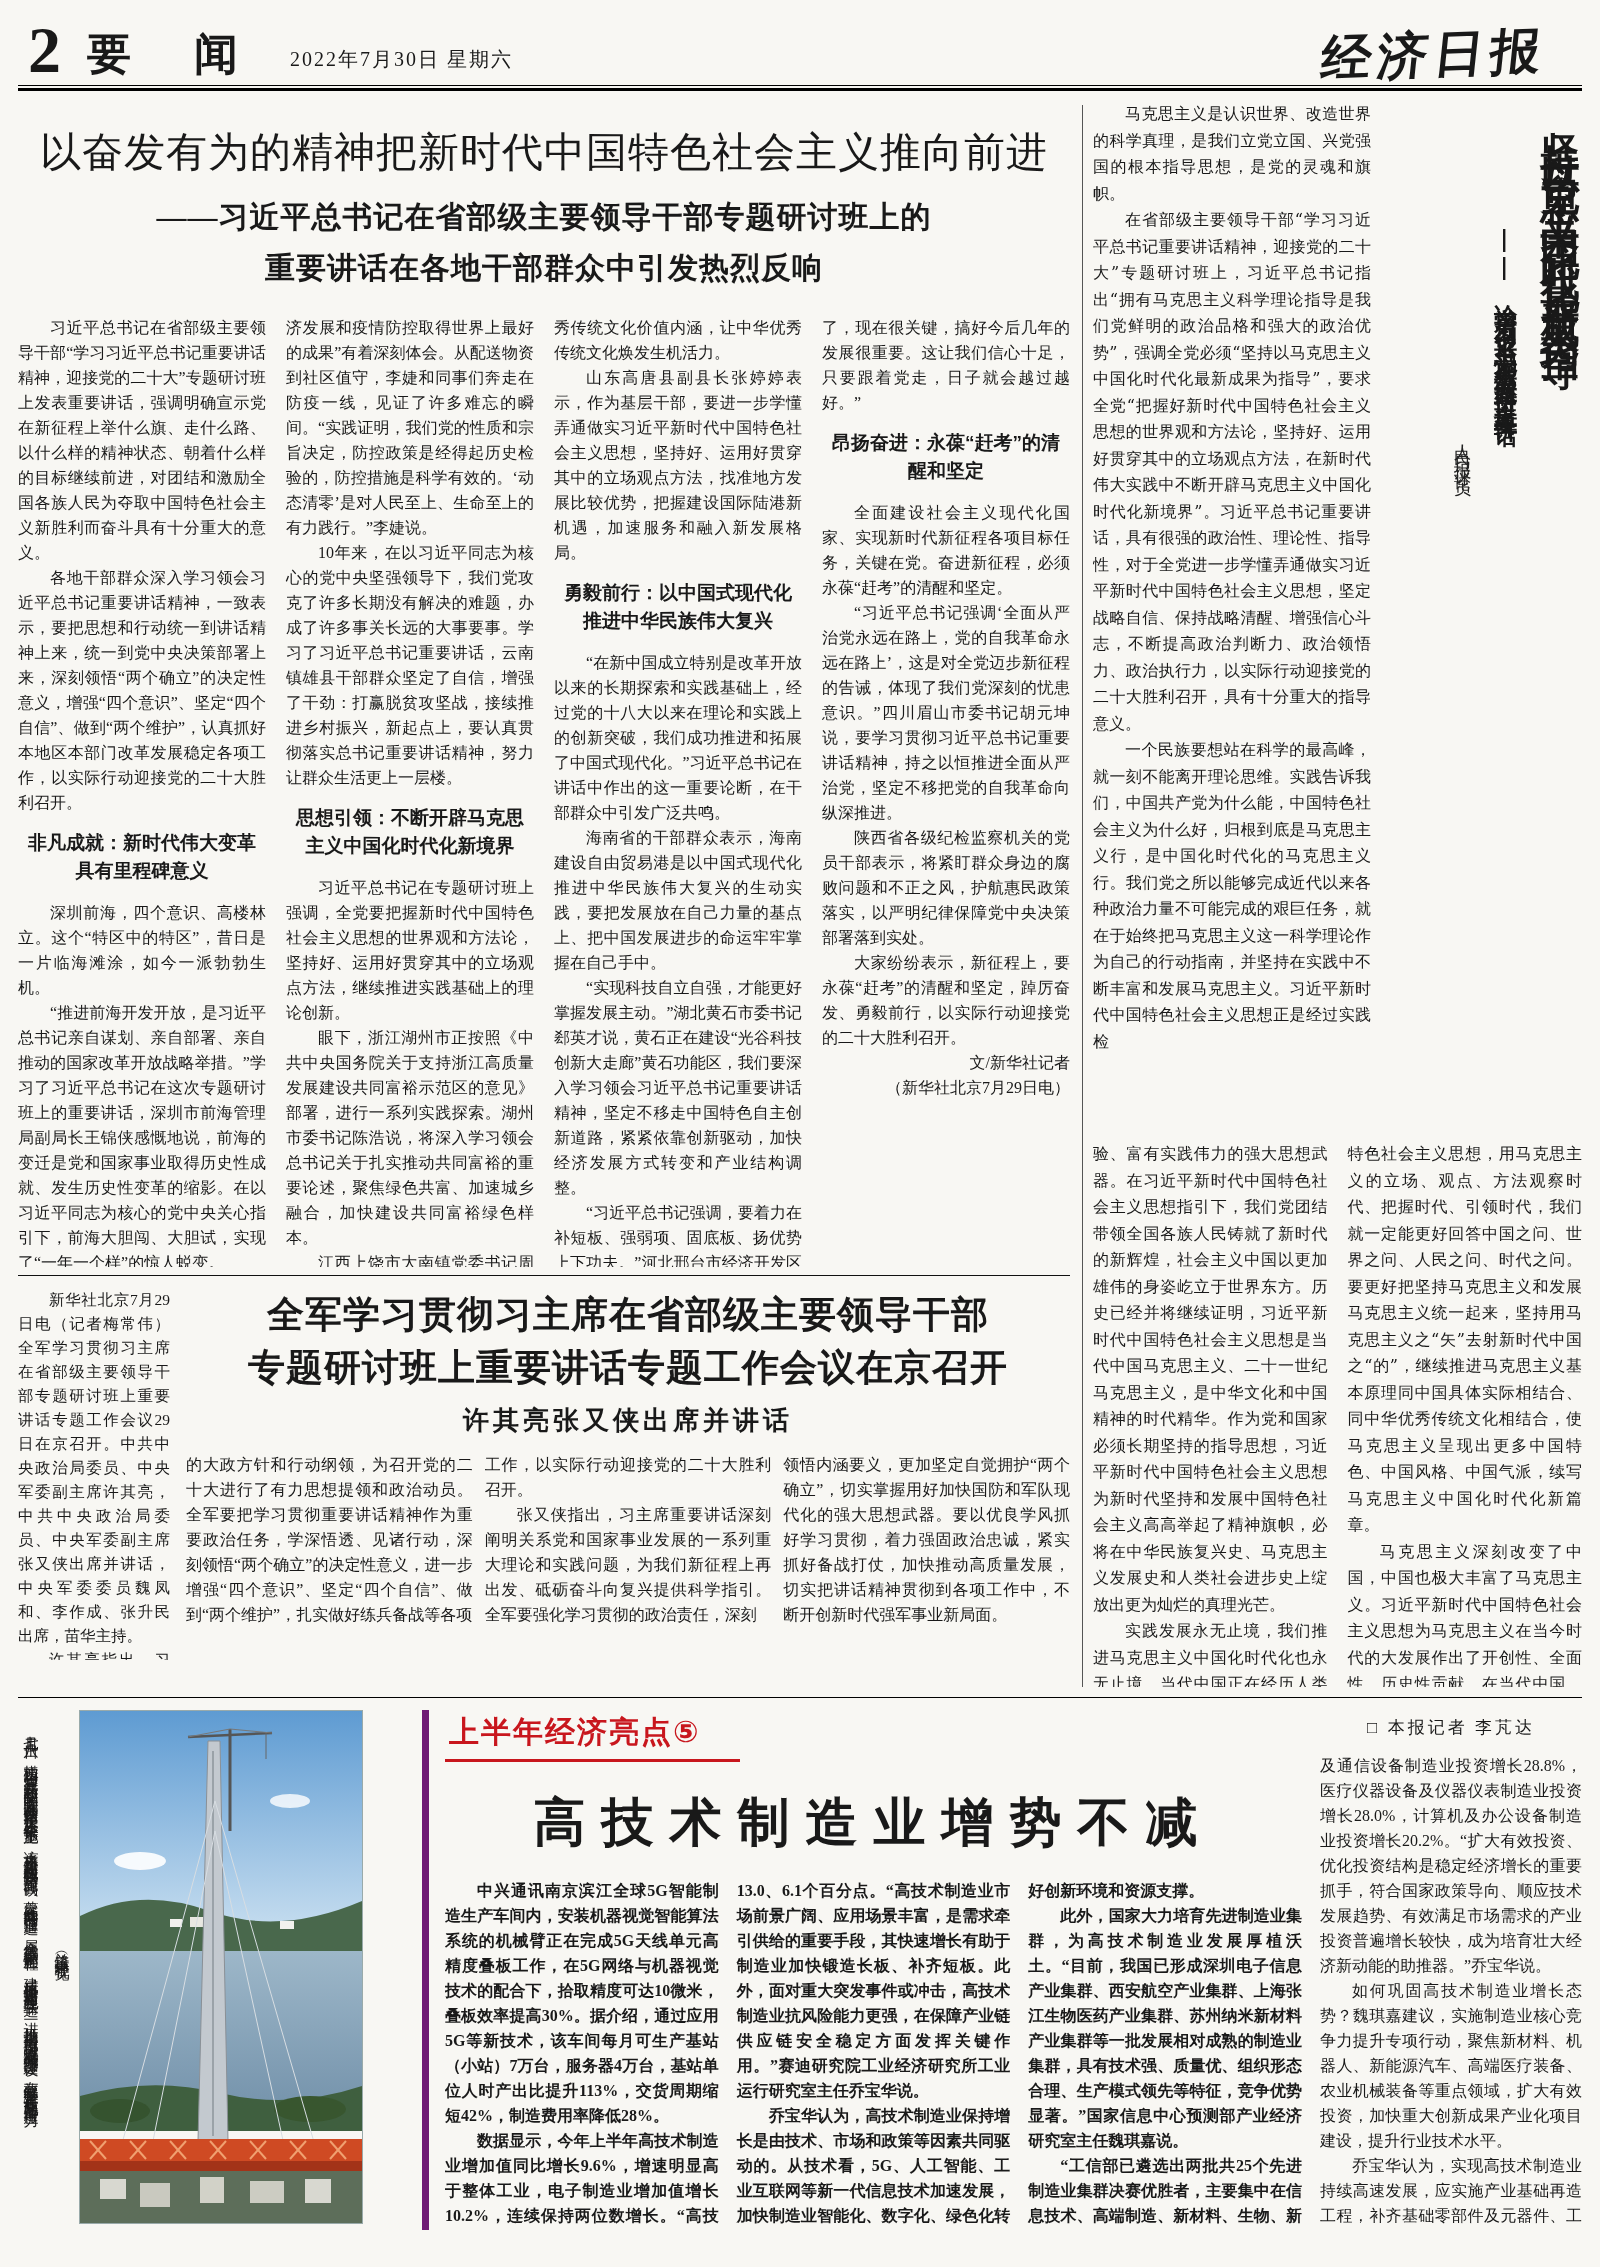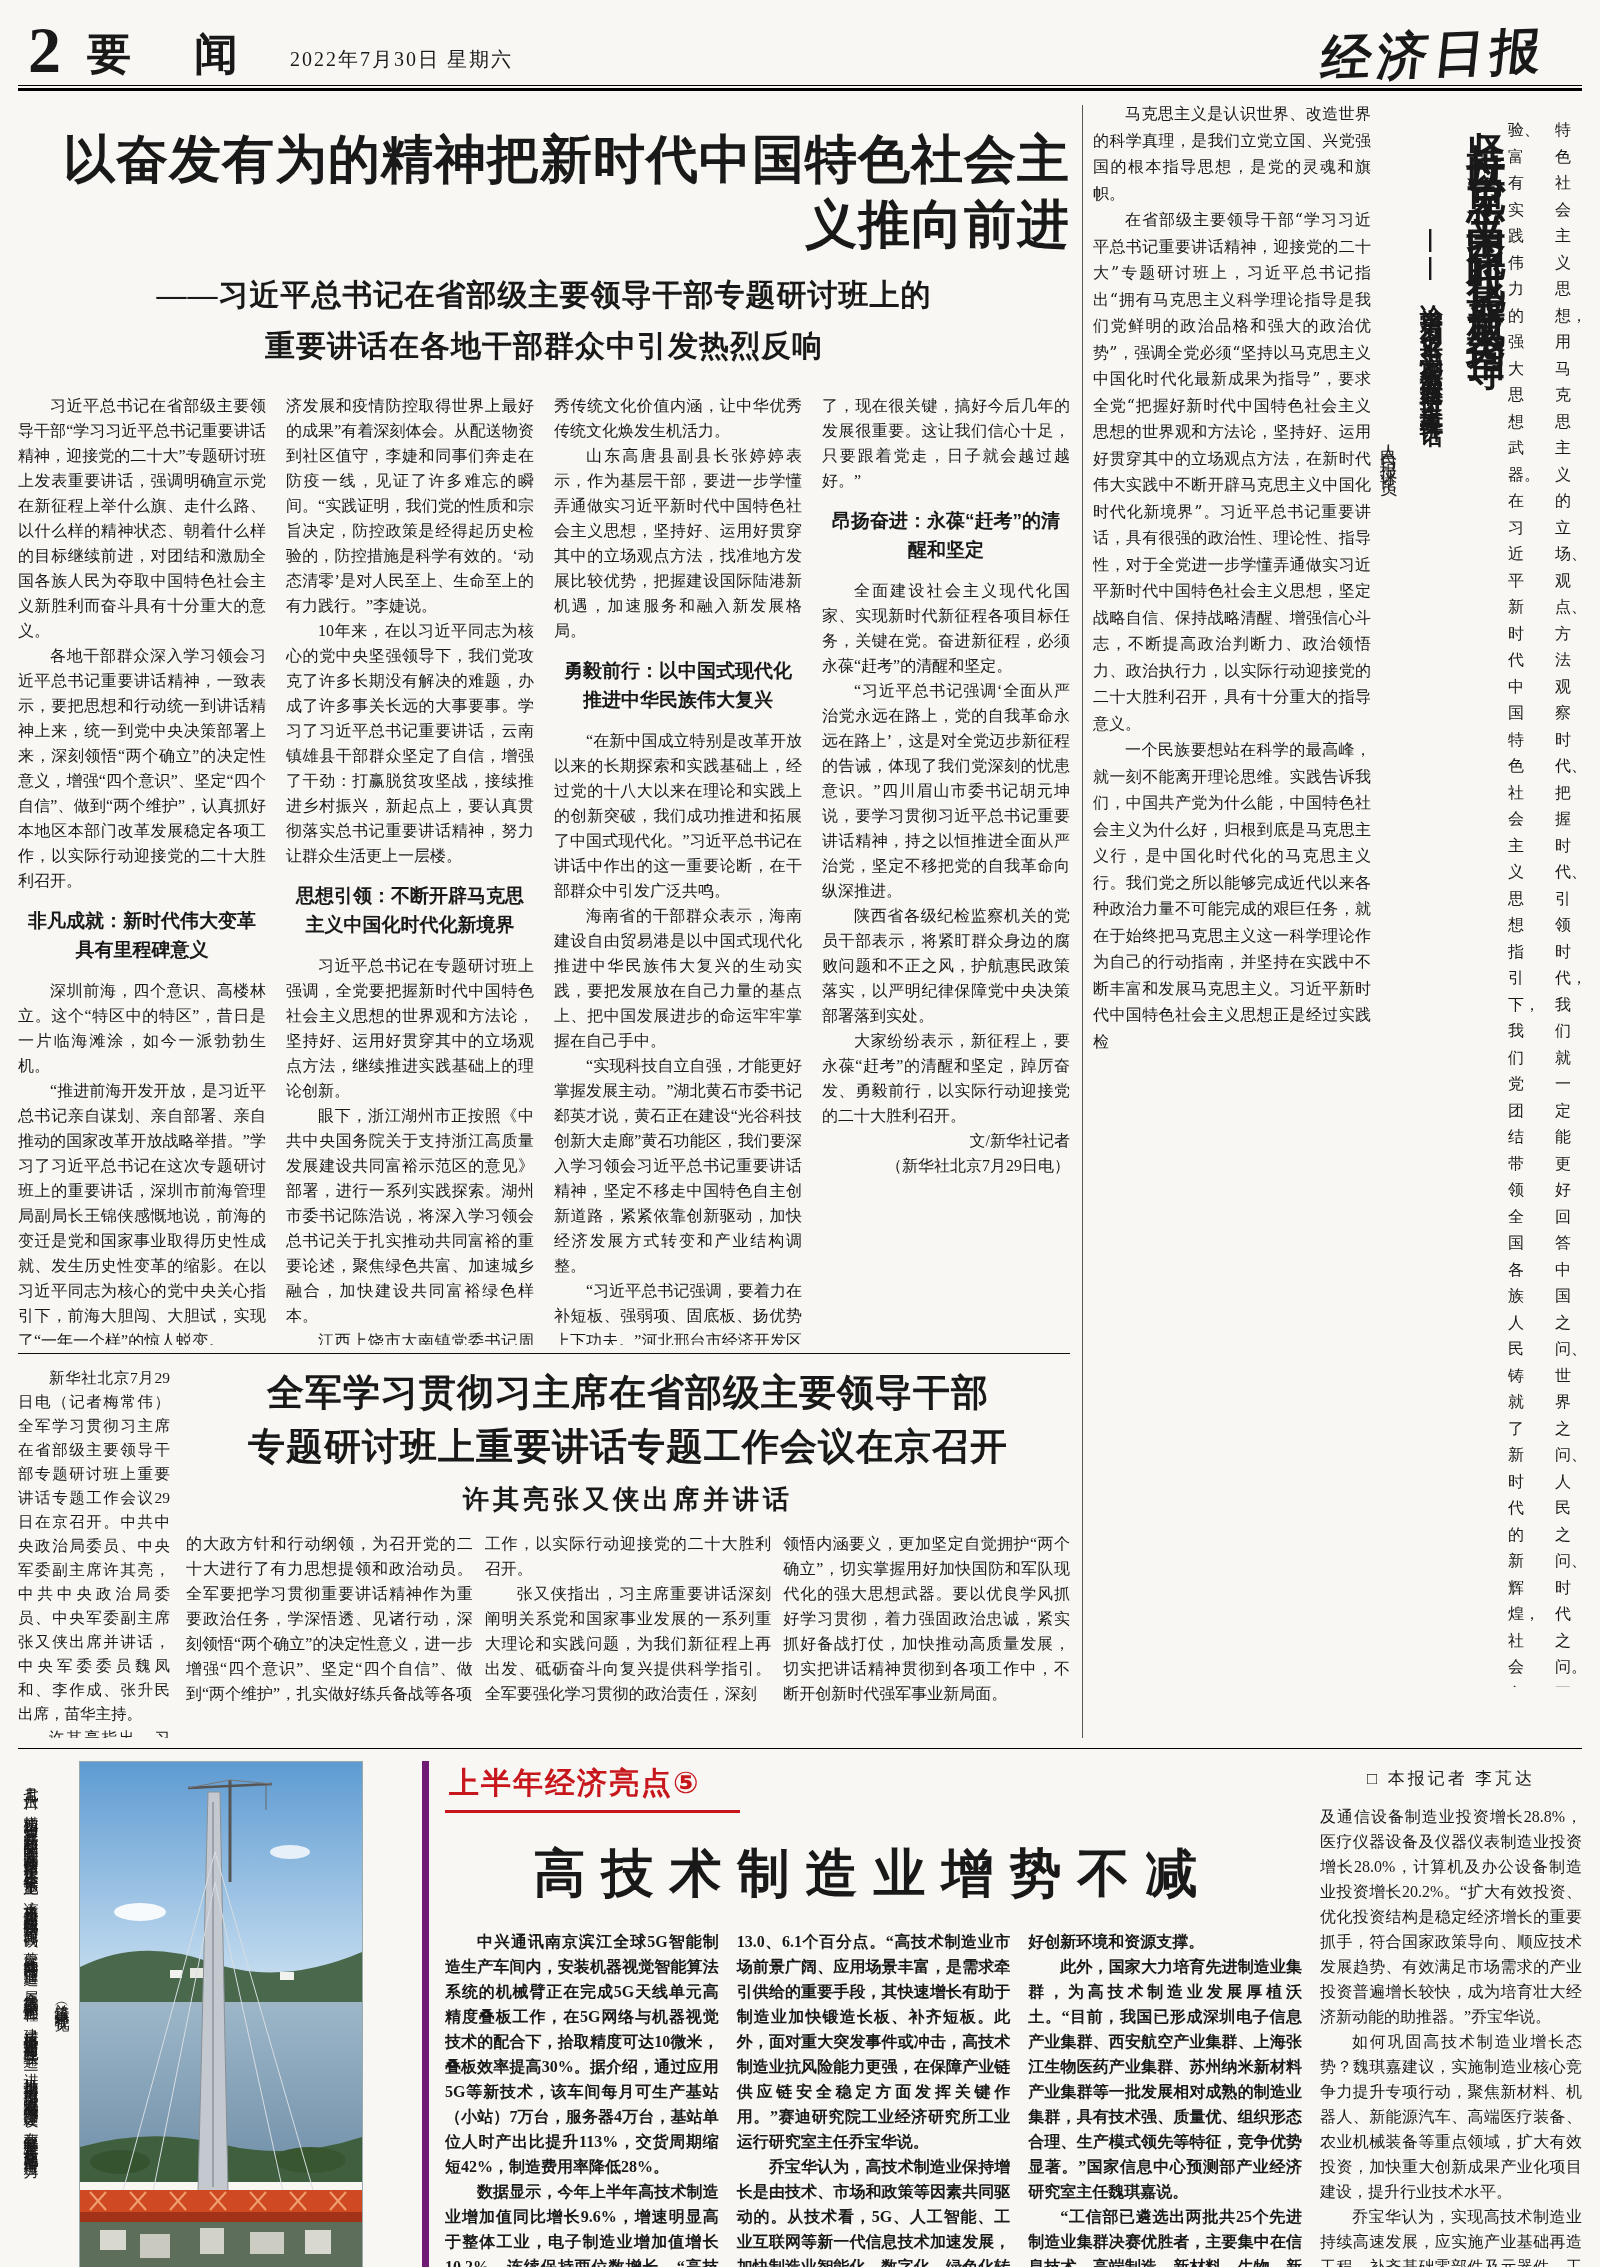--- a/index.html
+++ b/index.html
@@ -21,21 +21,21 @@
   .hdr-rule1{height:1px;background:#000;margin-top:2px;}
   .hdr-rule2{height:3px;background:#000;margin-top:2px;}
 
   
   .top-zone{display:flex;margin-top:10px;}
   .left-zone{width:1052px;flex:0 0 1052px;}
   .v-divider{width:1px;background:#555;margin:4px 10px 0 12px;}
   .right-zone{flex:1;min-width:0;}
 
   
-  .main-headline{font-size:52px;font-weight:bold;text-align:right;letter-spacing:1px;margin:26px 0 10px 0;line-height:1.25;font-family:"Liberation Serif",serif;}
+  .main-headline{font-size:41px;font-weight:normal;text-align:center;letter-spacing:1px;margin:26px 0 10px 0;line-height:1.25;font-family:"Liberation Serif",serif;}
   .main-sub1{font-size:30px;font-weight:bold;text-align:center;margin-top:18px;letter-spacing:1px;}
   .main-sub2{font-size:30px;font-weight:bold;text-align:center;margin-top:10px;letter-spacing:1px;}
   .main-body{display:flex;gap:20px;margin-top:26px;height:952px;overflow:hidden;}
   .main-col{flex:1;min-width:0;}
   .para{font-size:16px;line-height:25px;text-align:justify;margin:0;text-indent:2em;}
   .para.cont{text-indent:0;}
   .para.sign{text-align:right;text-indent:0;}
   .sub-head{font-size:19px;font-weight:bold;text-align:center;line-height:1.5;margin:14px 6px;font-family:"Liberation Sans","DejaVu Sans",sans-serif;}
 
   .h-divider{height:1px;background:#111;margin:8px 0 0 0;}
@@ -44,21 +44,21 @@
   .military{display:flex;margin-top:12px;height:372px;overflow:hidden;gap:16px;}
   .mil-lead{flex:0 0 152px;}
   .mil-lead .para{font-size:15.5px;line-height:24px;}
   .mil-main{flex:1;min-width:0;display:flex;flex-direction:column;}
   .mil-headline{font-size:37px;font-weight:bold;text-align:center;line-height:1.45;font-family:"Liberation Sans","DejaVu Sans",sans-serif;letter-spacing:1px;}
   .mil-subtitle{font-size:26px;font-weight:bold;text-align:center;margin-top:8px;letter-spacing:4px;}
   .mil-cols{display:flex;gap:12px;margin-top:14px;flex:1;overflow:hidden;}
   .mil-col{flex:1;min-width:0;}
 
   
-  .commentary{height:1586px;display:flex;overflow:hidden;}
+  .commentary{height:1586px;display:flex;flex-direction:column;overflow:hidden;}
   .comm-top{display:flex;height:1024px;overflow:hidden;}
   .comm-colA{flex:0 0 278px;}
   .comm-head-block{flex:1;display:flex;justify-content:flex-end;gap:16px;padding-left:6px;}
   .comm .para,.comm-colA .para,.comm-colB .para,.comm-colC .para{font-family:"DejaVu Serif","Liberation Serif",serif;}
   .comm-byline{writing-mode:vertical-rl;font-size:17px;letter-spacing:6px;padding-top:330px;color:#222;}
   .comm-subtitle{writing-mode:vertical-rl;font-size:23px;font-weight:bold;letter-spacing:5px;padding-top:128px;line-height:1.35;font-family:"Liberation Sans","DejaVu Sans",sans-serif;}
   .comm-title{writing-mode:vertical-rl;font-size:39px;font-weight:bold;letter-spacing:11px;line-height:1.15;font-family:"Liberation Sans","DejaVu Sans",sans-serif;}
   .comm-bottom{display:flex;gap:20px;margin-top:16px;flex:1;overflow:hidden;}
   .comm-colB,.comm-colC{flex:1;min-width:0;}
   .comm-bottom .para, .comm-colA .para{font-size:16px;line-height:26.5px;}

